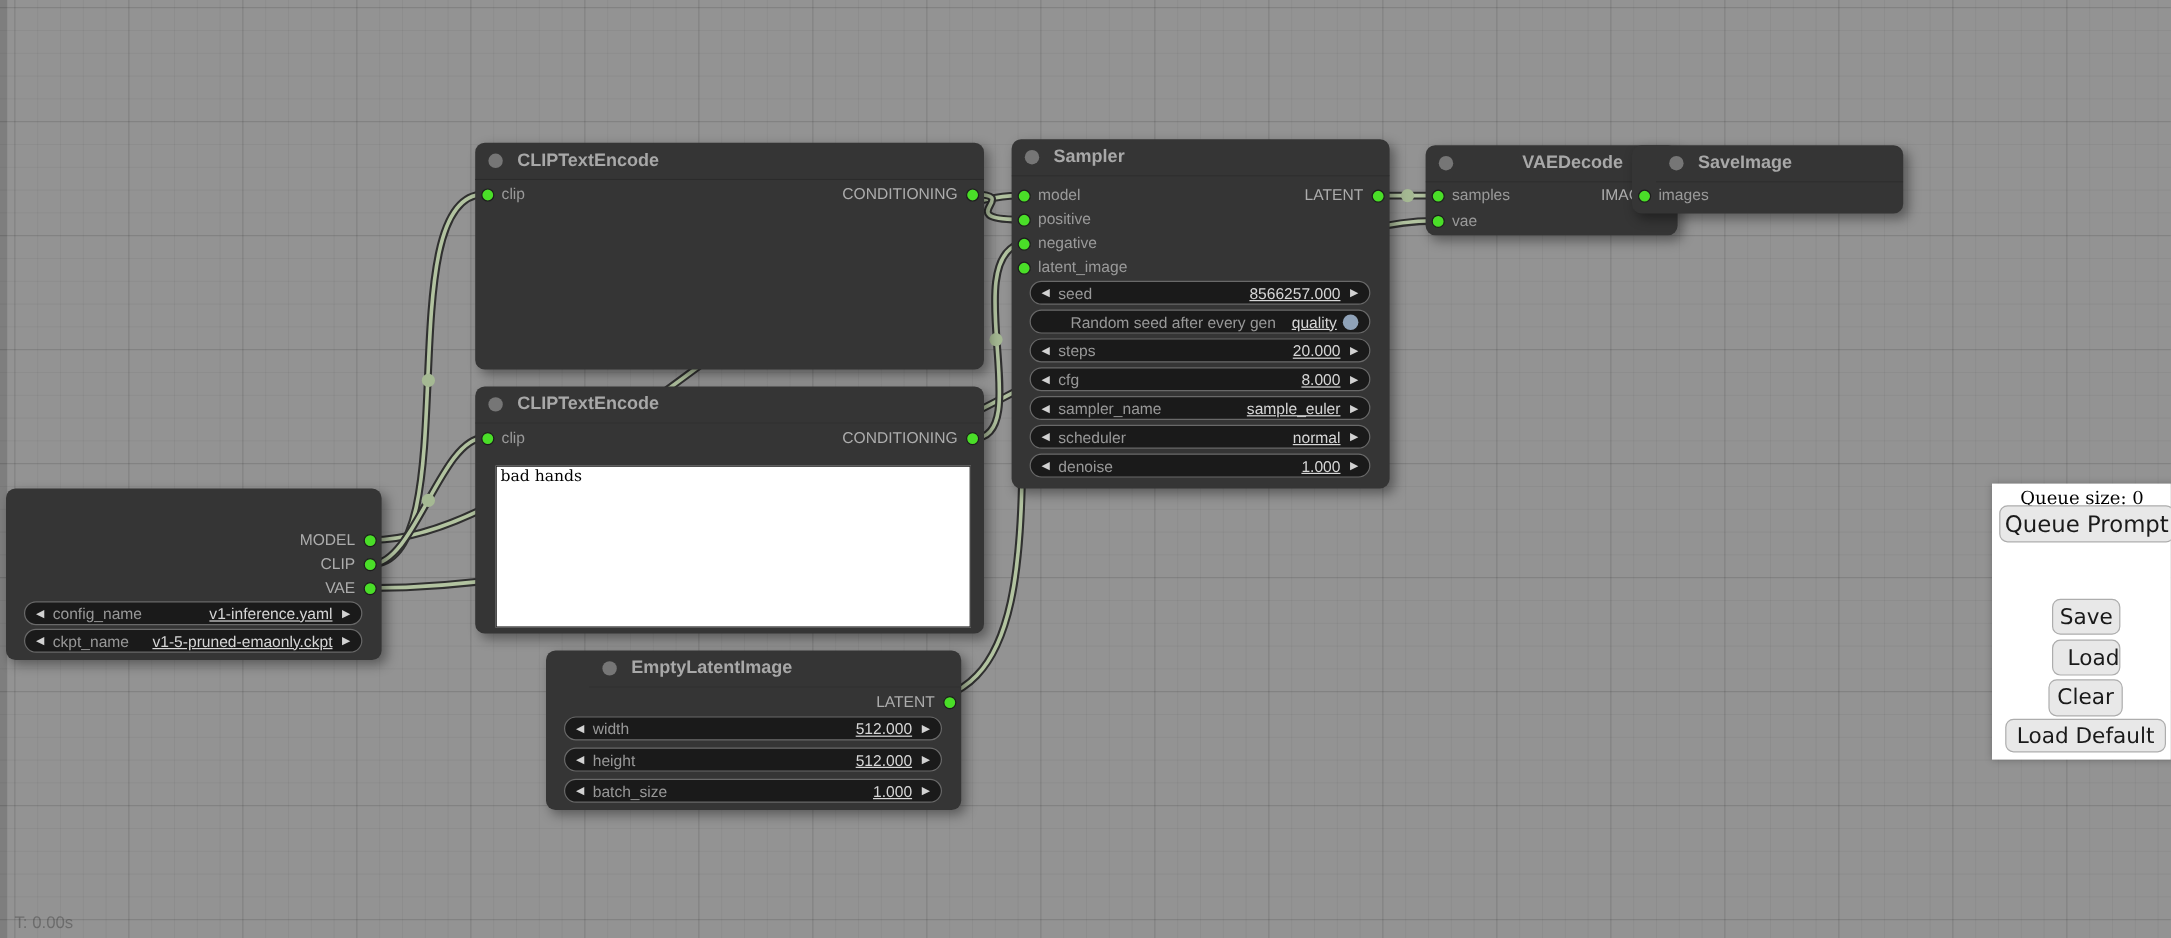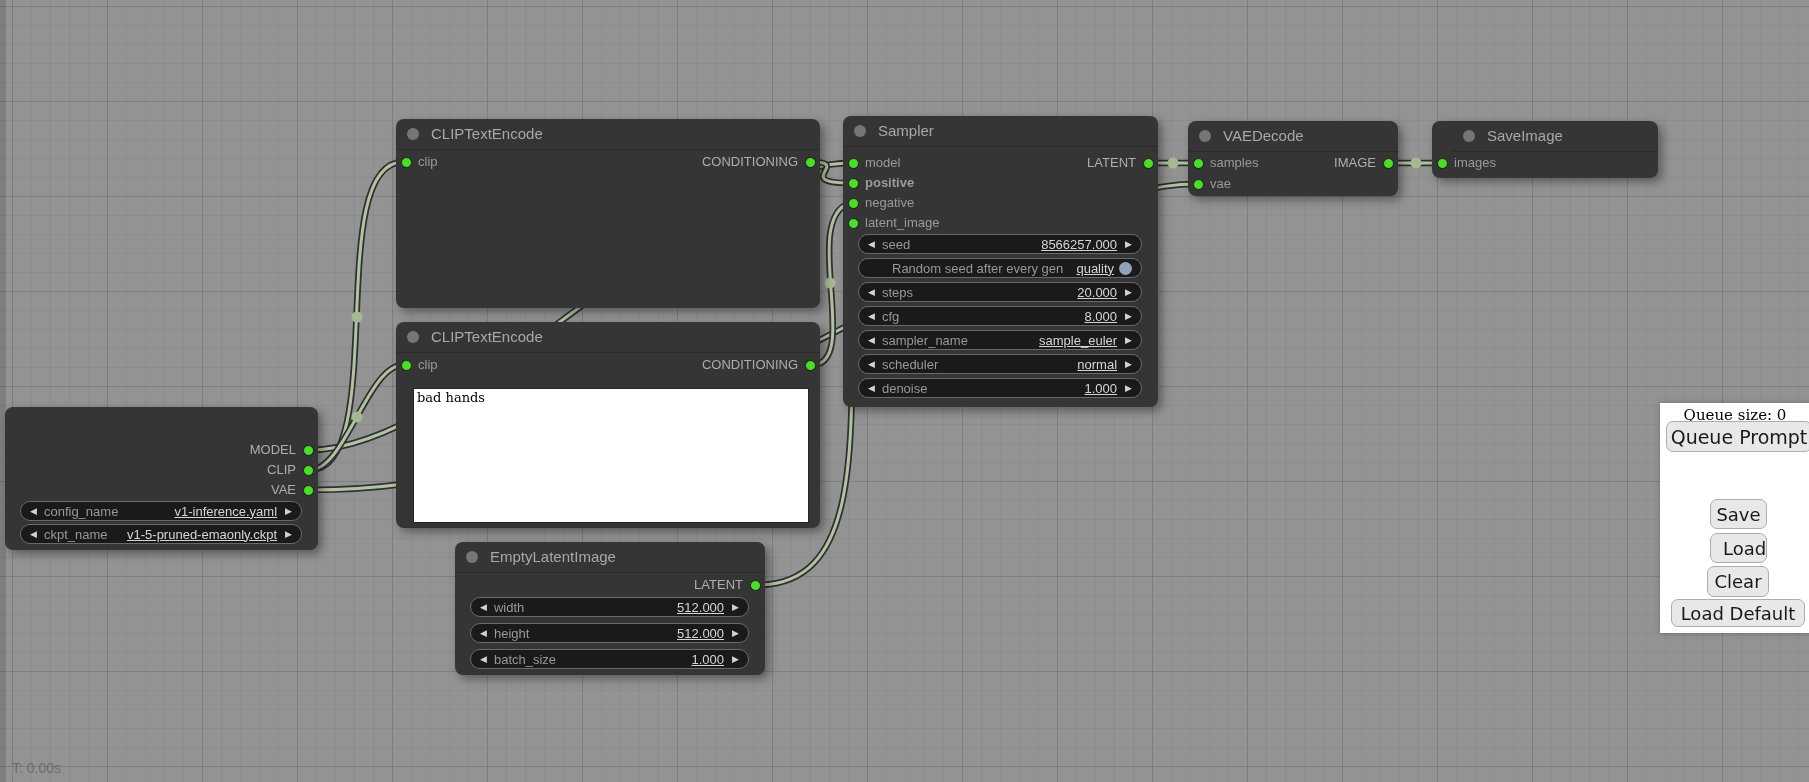--- a/index.html
+++ b/index.html
@@ -18,21 +18,21 @@
   #edge-shade{position:absolute;left:0;top:0;width:6px;height:782px;background:rgba(0,0,0,0.14);z-index:0;}
   #wires{position:absolute;left:0;top:0;z-index:1;}
   #nodes{position:absolute;left:0;top:0;width:100%;height:100%;z-index:2;}
   .node{
     position:absolute;background:#353535;border-radius:8px;
     box-shadow:4px 4px 10px rgba(0,0,0,0.38);color:#a3a3a3;
   }
   .node-header{
     position:relative;height:30px;line-height:30px;padding-left:35px;
     font-size:15px;color:#a8a8a8;border-bottom:1px solid #2b2b2b;
-    white-space:nowrap;overflow:hidden;border-radius:8px 8px 0 0;
+    white-space:nowrap;overflow:hidden;border-radius:8px 8px 0 0;font-weight:bold;
   }
   .title-dot{position:absolute;left:11px;top:9px;width:12px;height:12px;border-radius:50%;background:#767676;}
   .slot{position:absolute;height:14px;line-height:14px;font-size:13px;white-space:nowrap;}
   .slot.in{left:22px;color:#9a9a9a;}
   .slot.out{right:22px;color:#adadad;}
   .slot-dot{position:absolute;width:9px;height:9px;border-radius:50%;background:#4ade28;border:1px solid #1d1d1d;}
   .widget{
     position:absolute;left:15px;right:16px;height:20px;
     background:#1a1a1a;border:1px solid #696969;border-radius:11px;
     font-size:13px;display:flex;align-items:center;box-sizing:border-box;
@@ -128,21 +128,21 @@
       <div class="slot out" style="top: 36px;">CONDITIONING</div>
     </div>
     <div class="node" style="left: 396px; top: 322px; width: 424px; height: 206px;">
       <div class="node-header"><div class="title-dot"></div><div style="display: inline;">CLIPTextEncode</div></div>
       <div class="slot-dot" style="left: 5px; top: 38px;"></div>
       <div class="slot in" style="top: 36px;">clip</div>
       <div class="slot-dot" style="right: 4px; top: 38px;"></div>
       <div class="slot out" style="top: 36px;">CONDITIONING</div>
       <textarea class="prompt-text" spellcheck="false" style="left: 17px; top: 66px; width: 396px; height: 135px;">bad hands</textarea>
     </div>
-    <div class="node" style="left: 455px; top: 542px; width: 310px; height: 133px;">
+    <div class="node" style="left: 455px; top: 542px; width: 310px; height: 133px; padding-left: 36px;">
       <div class="node-header"><div class="title-dot"></div><div style="display: inline;">EmptyLatentImage</div></div>
       <div class="slot-dot" style="right: 4px; top: 38px;"></div>
       <div class="slot out" style="top: 36px;">LATENT</div>
       <div class="widget" style="top: 55px;">
         <div class="arr">◀</div>
         <div class="lbl">width</div>
         <div class="val">512.000</div>
         <div class="arr">▶</div>
       </div>
       <div class="widget" style="top: 81px;">
@@ -156,21 +156,21 @@
         <div class="lbl">batch_size</div>
         <div class="val">1.000</div>
         <div class="arr">▶</div>
       </div>
     </div>
     <div class="node" style="left: 843px; top: 116px; width: 315px; height: 291px;">
       <div class="node-header"><div class="title-dot"></div><div style="display: inline;">Sampler</div></div>
       <div class="slot-dot" style="left: 5px; top: 42px;"></div>
       <div class="slot in" style="top: 40px;">model</div>
       <div class="slot-dot" style="left: 5px; top: 62px;"></div>
-      <div class="slot in" style="top: 60px; font-weight: bold;">positive</div>
+      <div class="slot in" style="top: 60px;">positive</div>
       <div class="slot-dot" style="left: 5px; top: 82px;"></div>
       <div class="slot in" style="top: 80px;">negative</div>
       <div class="slot-dot" style="left: 5px; top: 102px;"></div>
       <div class="slot in" style="top: 100px;">latent_image</div>
       <div class="slot-dot" style="right: 4px; top: 42px;"></div>
       <div class="slot out" style="top: 40px;">LATENT</div>
       <div class="widget" style="top: 118px;">
         <div class="arr">◀</div>
         <div class="lbl">seed</div>
         <div class="val">8566257.000</div>
@@ -205,30 +205,30 @@
         <div class="val">normal</div>
         <div class="arr">▶</div>
       </div>
       <div class="widget" style="top: 262px;">
         <div class="arr">◀</div>
         <div class="lbl">denoise</div>
         <div class="val">1.000</div>
         <div class="arr">▶</div>
       </div>
     </div>
-    <div class="node" style="left: 1188px; top: 121px; width: 210px; height: 75px;">
+    <div class="node" style="left: 1188px; top: 121px; width: 210px; height: 75px; text-align: center;">
       <div class="node-header"><div class="title-dot"></div><div style="display: inline;">VAEDecode</div></div>
       <div class="slot-dot" style="left: 5px; top: 37px;"></div>
       <div class="slot in" style="top: 35px;">samples</div>
       <div class="slot-dot" style="left: 5px; top: 58px;"></div>
       <div class="slot in" style="top: 56px;">vae</div>
       <div class="slot-dot" style="right: 4px; top: 37px;"></div>
       <div class="slot out" style="top: 35px;">IMAGE</div>
     </div>
-    <div class="node" style="left: 1432px; top: 121px; width: 206px; height: 57px; padding-left: 20px;">
+    <div class="node" style="left: 1360px; top: 121px; width: 206px; height: 57px; padding-left: 20px;">
       <div class="node-header"><div class="title-dot"></div><div style="display: inline;">SaveImage</div></div>
       <div class="slot-dot" style="left: 5px; top: 37px;"></div>
       <div class="slot in" style="top: 35px;">images</div>
     </div>
   </div>
 
 <div id="side-panel">
   <div id="queue-size">Queue size: 0</div>
   <button class="ui-btn" id="queue-prompt-btn">Queue Prompt</button>
   <button class="ui-btn" id="save-btn">Save</button>

